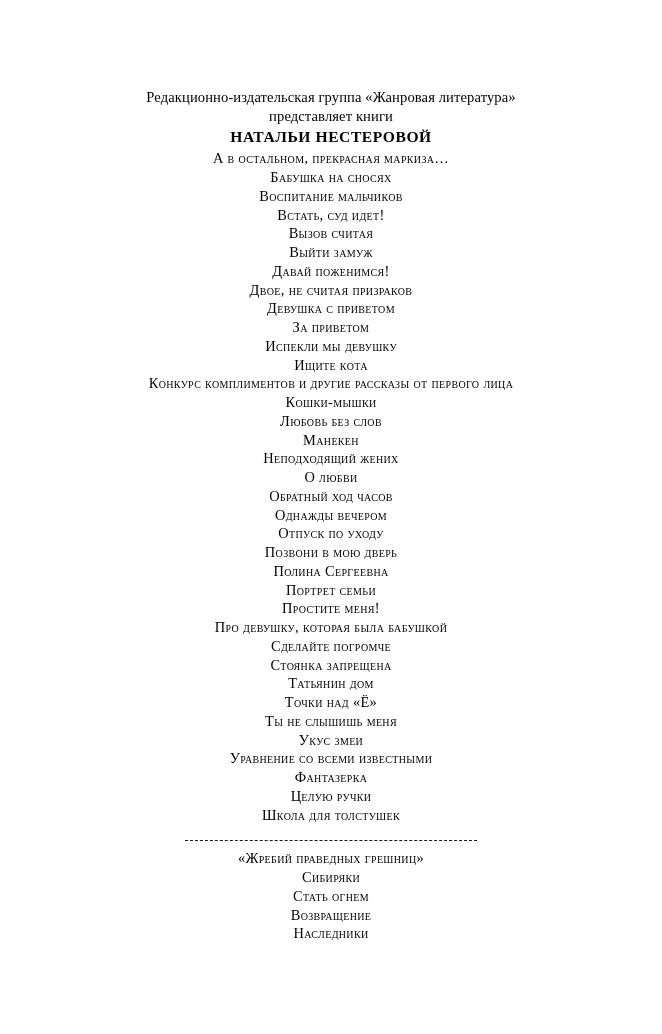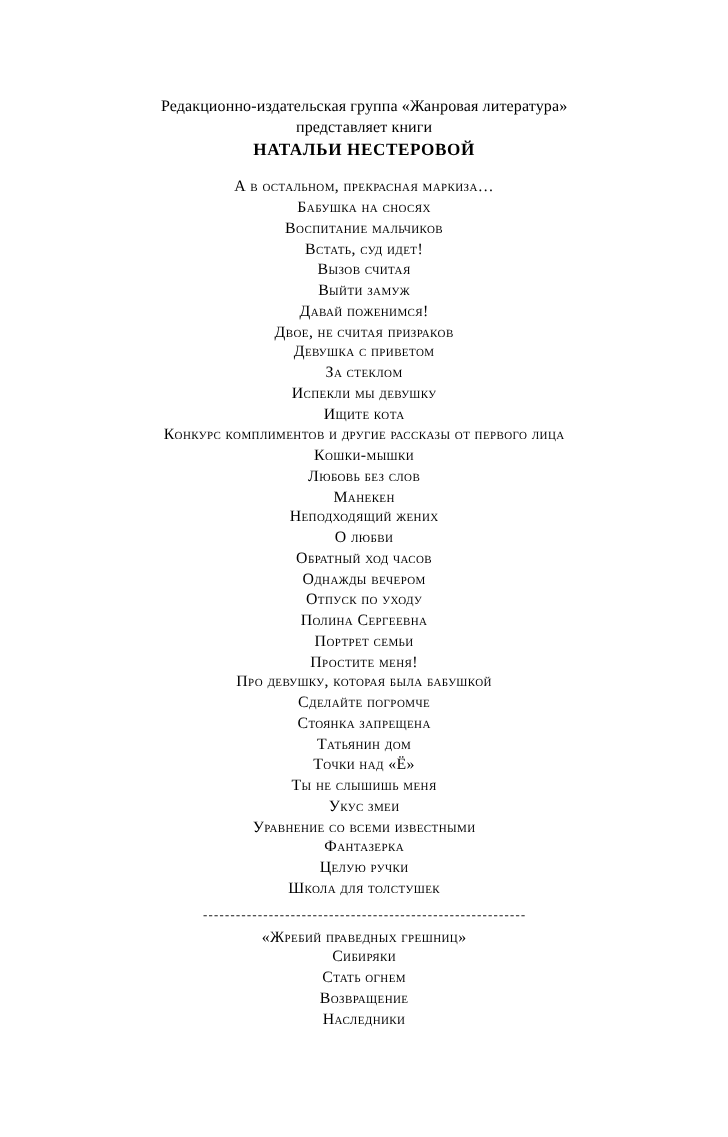--- a/index.html
+++ b/index.html
@@ -35,21 +35,21 @@
     white-space: nowrap;
   }
   .author-name {
     font-size: 15.6px;
     line-height: 21px;
     font-weight: bold;
     letter-spacing: 0.55px;
     margin-top: 1px;
   }
   .titles-block {
-    margin-top: 14px;
+    margin-top: 2px;
   }
   .titles-block.second {
     margin-top: 0px;
   }
   .book-title {
     font-size: 14.4px;
     line-height: 18.75px;
     font-variant: small-caps;
     letter-spacing: 0.35px;
     white-space: nowrap;
@@ -85,32 +85,33 @@
     <div class="titles-block" id="titles-primary">
         <div class="book-title">А в остальном, прекрасная маркиза…</div>
         <div class="book-title">Бабушка на сносях</div>
         <div class="book-title">Воспитание мальчиков</div>
         <div class="book-title">Встать, суд идет!</div>
         <div class="book-title">Вызов считая</div>
         <div class="book-title">Выйти замуж</div>
         <div class="book-title">Давай поженимся!</div>
         <div class="book-title">Двое, не считая призраков</div>
         <div class="book-title">Девушка с приветом</div>
-        <div class="book-title">За стеклом</div>
+        <div class="book-title">За приветом</div>
         <div class="book-title">Испекли мы девушку</div>
         <div class="book-title">Ищите кота</div>
         <div class="book-title">Конкурс комплиментов и другие рассказы от первого лица</div>
         <div class="book-title">Кошки-мышки</div>
         <div class="book-title">Любовь без слов</div>
         <div class="book-title">Манекен</div>
         <div class="book-title">Неподходящий жених</div>
         <div class="book-title">О любви</div>
         <div class="book-title">Обратный ход часов</div>
         <div class="book-title">Однажды вечером</div>
         <div class="book-title">Отпуск по уходу</div>
+        <div class="book-title">Позвони в мою дверь</div>
         <div class="book-title">Полина Сергеевна</div>
         <div class="book-title">Портрет семьи</div>
         <div class="book-title">Простите меня!</div>
         <div class="book-title">Про девушку, которая была бабушкой</div>
         <div class="book-title">Сделайте погромче</div>
         <div class="book-title">Стоянка запрещена</div>
         <div class="book-title">Татьянин дом</div>
         <div class="book-title">Точки над «Ё»</div>
         <div class="book-title">Ты не слышишь меня</div>
         <div class="book-title">Укус змеи</div>

